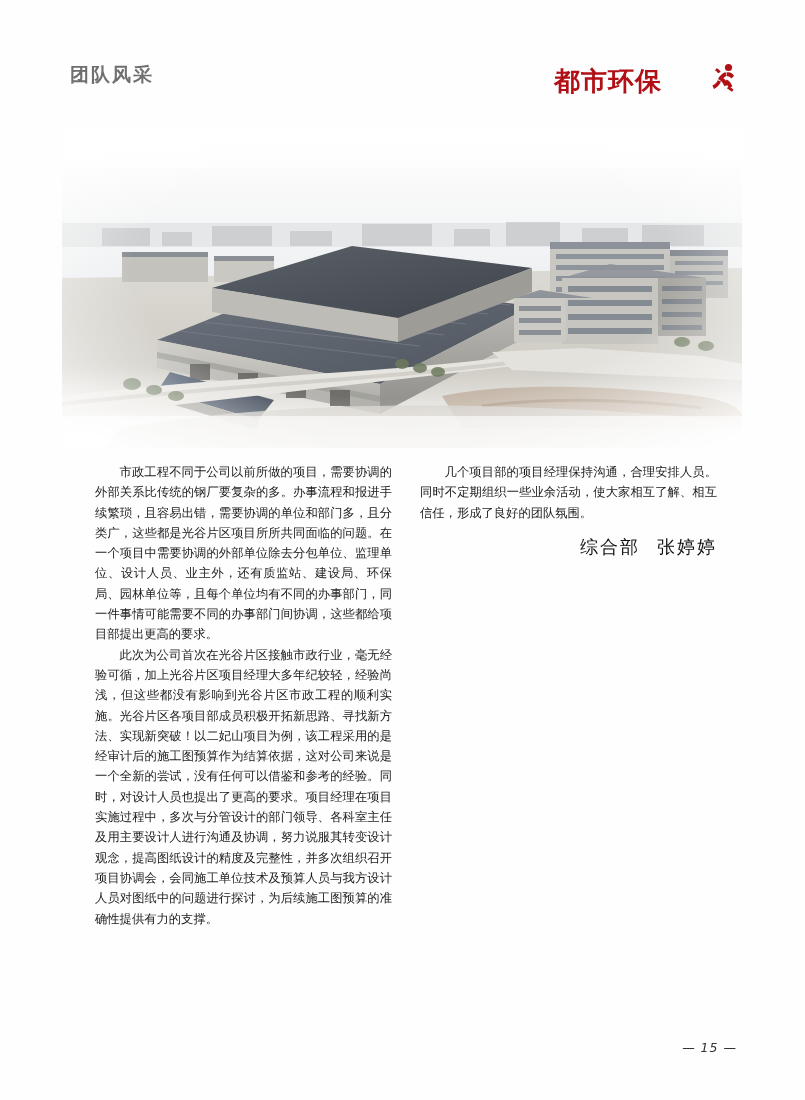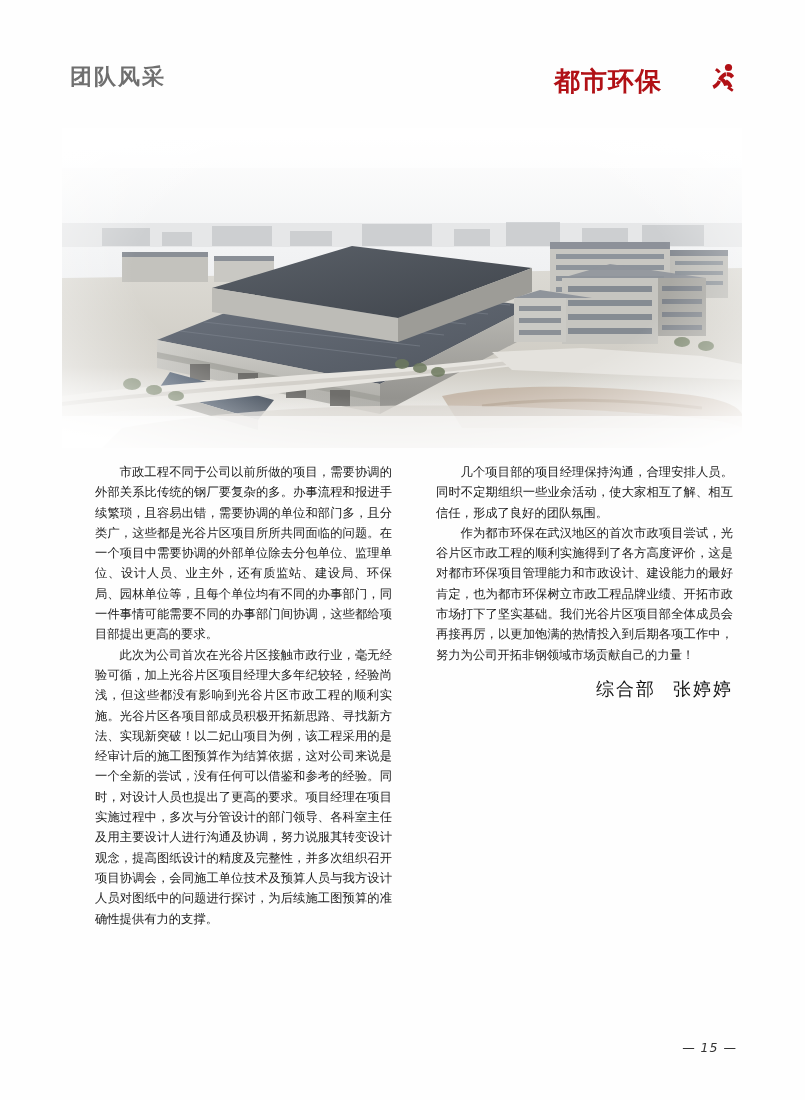--- a/index.html
+++ b/index.html
@@ -28,21 +28,21 @@
     position: absolute;
     left: 0;
     top: 62px;
     width: 805px;
     height: 52px;
   }
   .header-title {
     position: absolute;
     left: 70px;
     top: 0px;
-    font-size: 22px;
+    font-size: 19px;
     letter-spacing: 2px;
     color: #6f6f6f;
     font-family: Liberation Serif, serif;
     font-weight: bold;
   }
   .logo-wrap {
     position: absolute;
     right: 66px;
     top: -8px;
     height: 40px;
@@ -87,21 +87,21 @@
     top: 462px;
     width: 297px;
     font-size: 12.3px;
     line-height: 20.3px;
     color: #1b1b1b;
     text-align: justify;
     text-justify: inter-ideograph;
     font-family: Liberation Sans, sans-serif;
   }
   .col-left { left: 95px; }
-  .col-right { left: 436px; }
+  .col-right { left: 420px; }
   .col p {
     margin: 0 0 0 0;
     text-indent: 2em;
   }
   .signature {
     margin-top: 14px;
     text-align: right;
     font-size: 18px;
     letter-spacing: 2px;
     color: #111;
@@ -317,21 +317,20 @@
     </svg>
   </div>
 
   <div class="col col-left">
     <p>市政工程不同于公司以前所做的项目，需要协调的外部关系比传统的钢厂要复杂的多。办事流程和报进手续繁琐，且容易出错，需要协调的单位和部门多，且分类广，这些都是光谷片区项目所所共同面临的问题。在一个项目中需要协调的外部单位除去分包单位、监理单位、设计人员、业主外，还有质监站、建设局、环保局、园林单位等，且每个单位均有不同的办事部门，同一件事情可能需要不同的办事部门间协调，这些都给项目部提出更高的要求。</p>
     <p>此次为公司首次在光谷片区接触市政行业，毫无经验可循，加上光谷片区项目经理大多年纪较轻，经验尚浅，但这些都没有影响到光谷片区市政工程的顺利实施。光谷片区各项目部成员积极开拓新思路、寻找新方法、实现新突破！以二妃山项目为例，该工程采用的是经审计后的施工图预算作为结算依据，这对公司来说是一个全新的尝试，没有任何可以借鉴和参考的经验。同时，对设计人员也提出了更高的要求。项目经理在项目实施过程中，多次与分管设计的部门领导、各科室主任及用主要设计人进行沟通及协调，努力说服其转变设计观念，提高图纸设计的精度及完整性，并多次组织召开项目协调会，会同施工单位技术及预算人员与我方设计人员对图纸中的问题进行探讨，为后续施工图预算的准确性提供有力的支撑。</p>
   </div>
 
   <div class="col col-right">
     <p>几个项目部的项目经理保持沟通，合理安排人员。同时不定期组织一些业余活动，使大家相互了解、相互信任，形成了良好的团队氛围。</p>
-    <p>作为都市环保在武汉地区的首次市政项目尝试，光谷片区市政工程的顺利实施得到了各方高度评价，这是对都市环保项目管理能力和市政设计、建设能力的最好肯定，也为都市环保树立市政工程品牌业绩、开拓市政市场打下了坚实基础。我们光谷片区项目部全体成员会再接再厉，以更加饱满的热情投入到后期各项工作中，努力为公司开拓非钢领域市场贡献自己的力量！</p>
     <div class="signature">
       <span>综合部</span>
       <span>张婷婷</span>
     </div>
   </div>
 
   <div class="page-number">— 15 —</div>
 
 </div>
 

